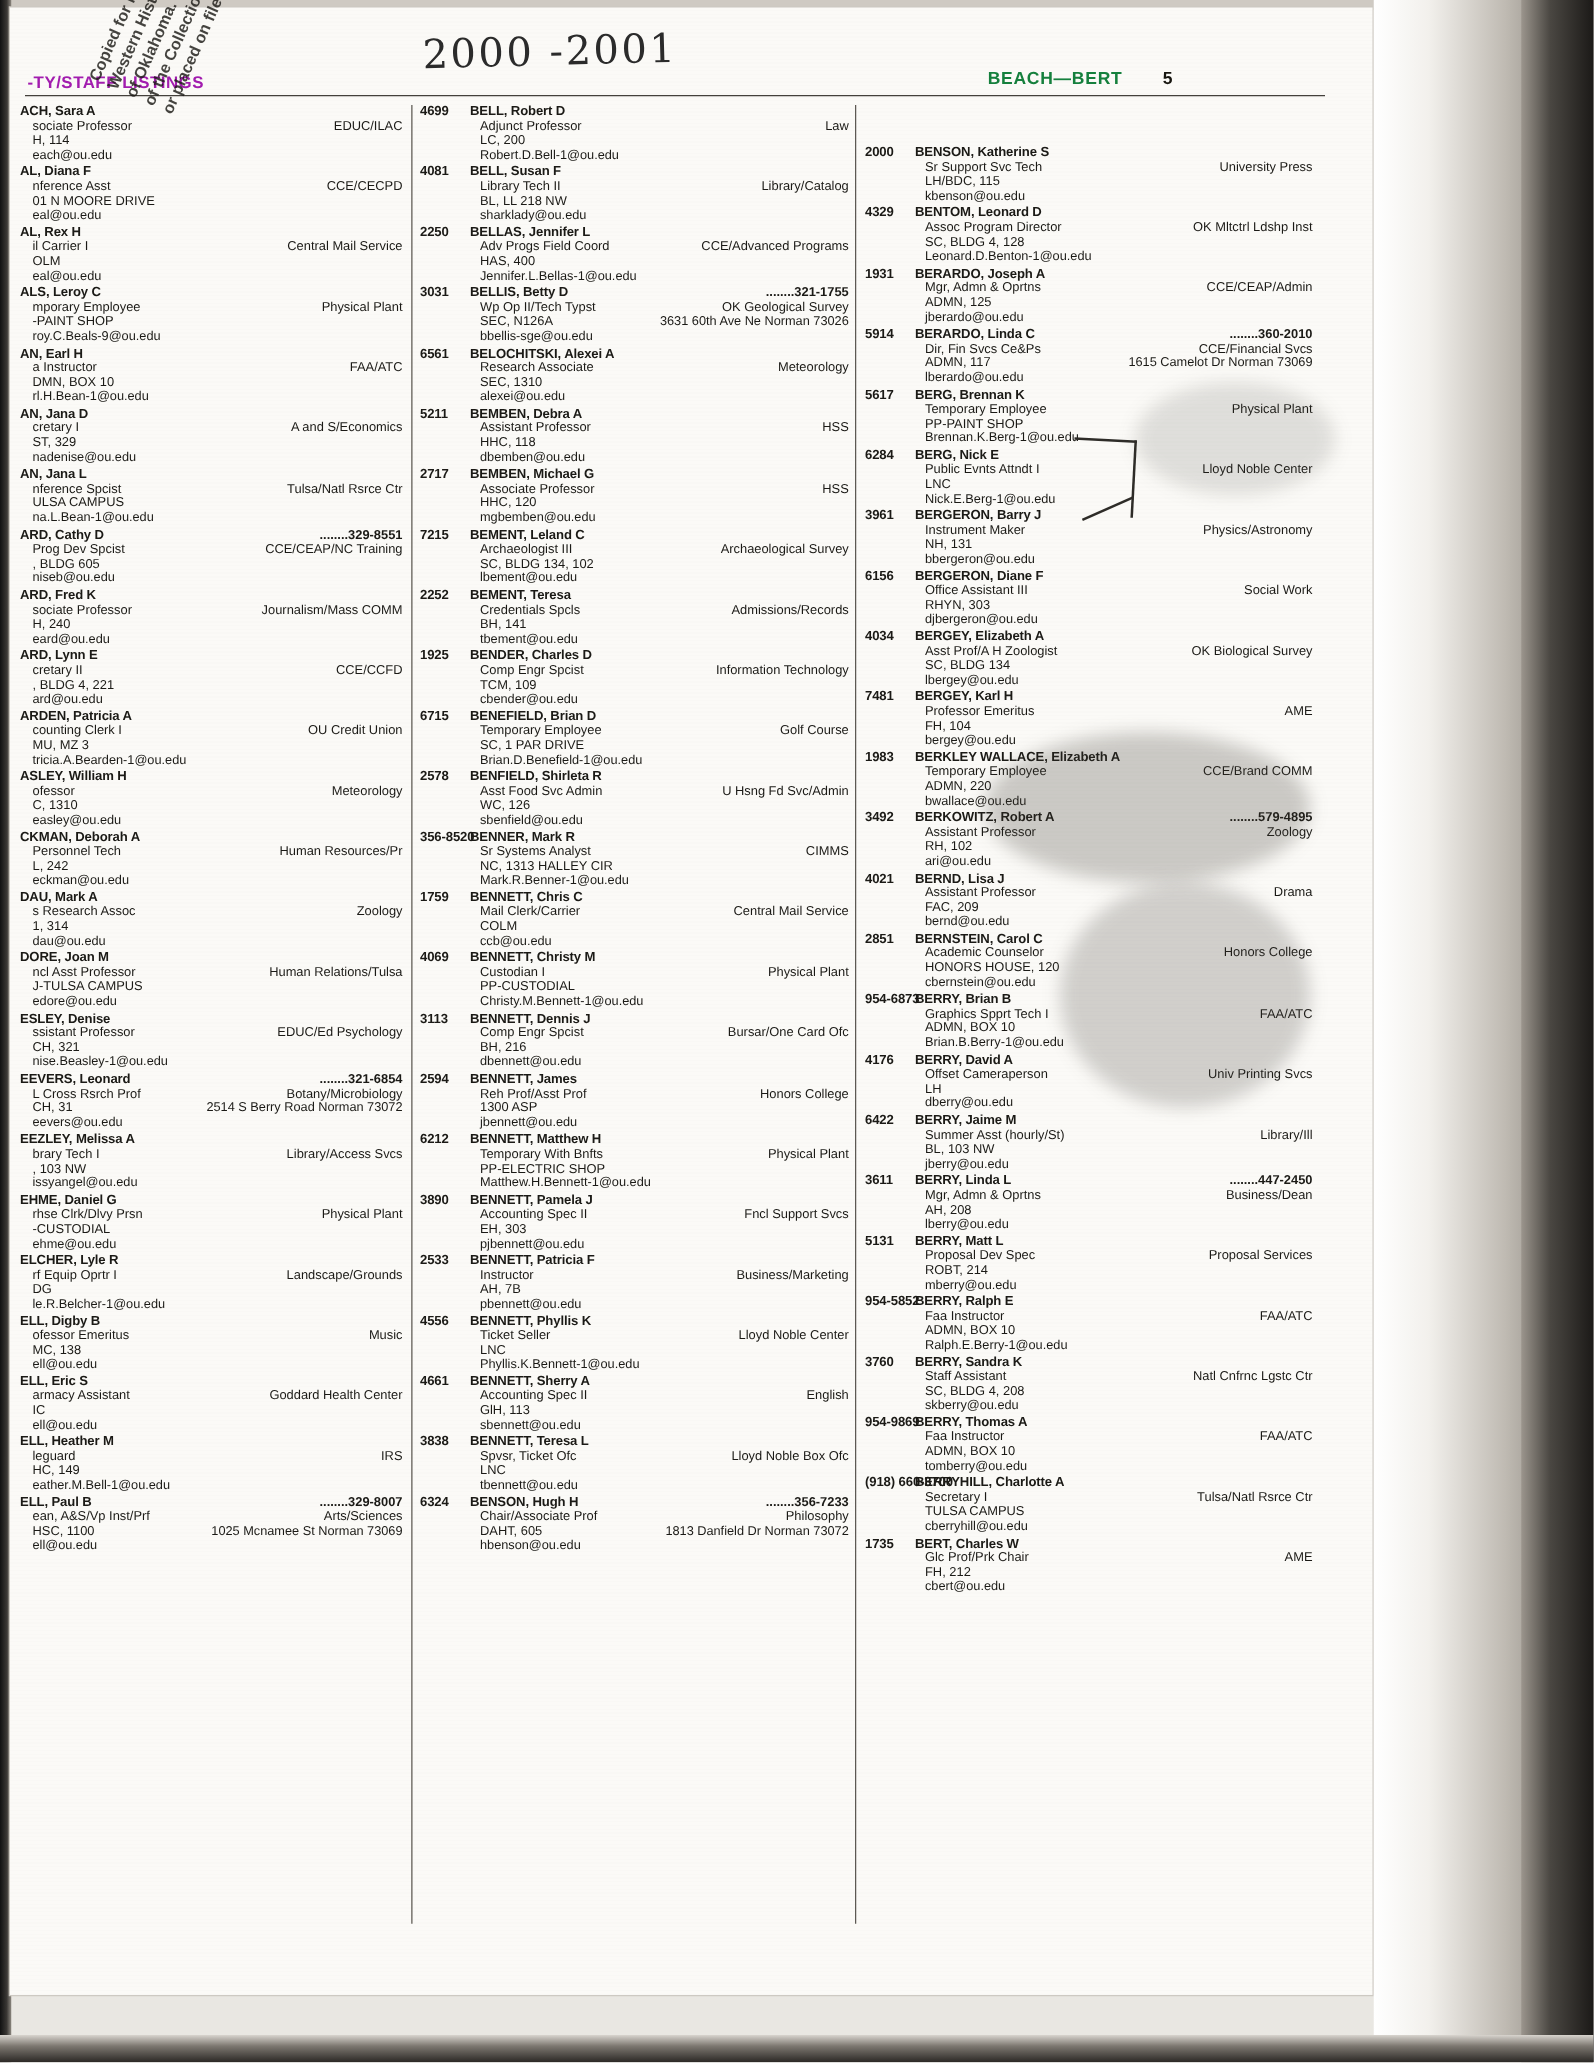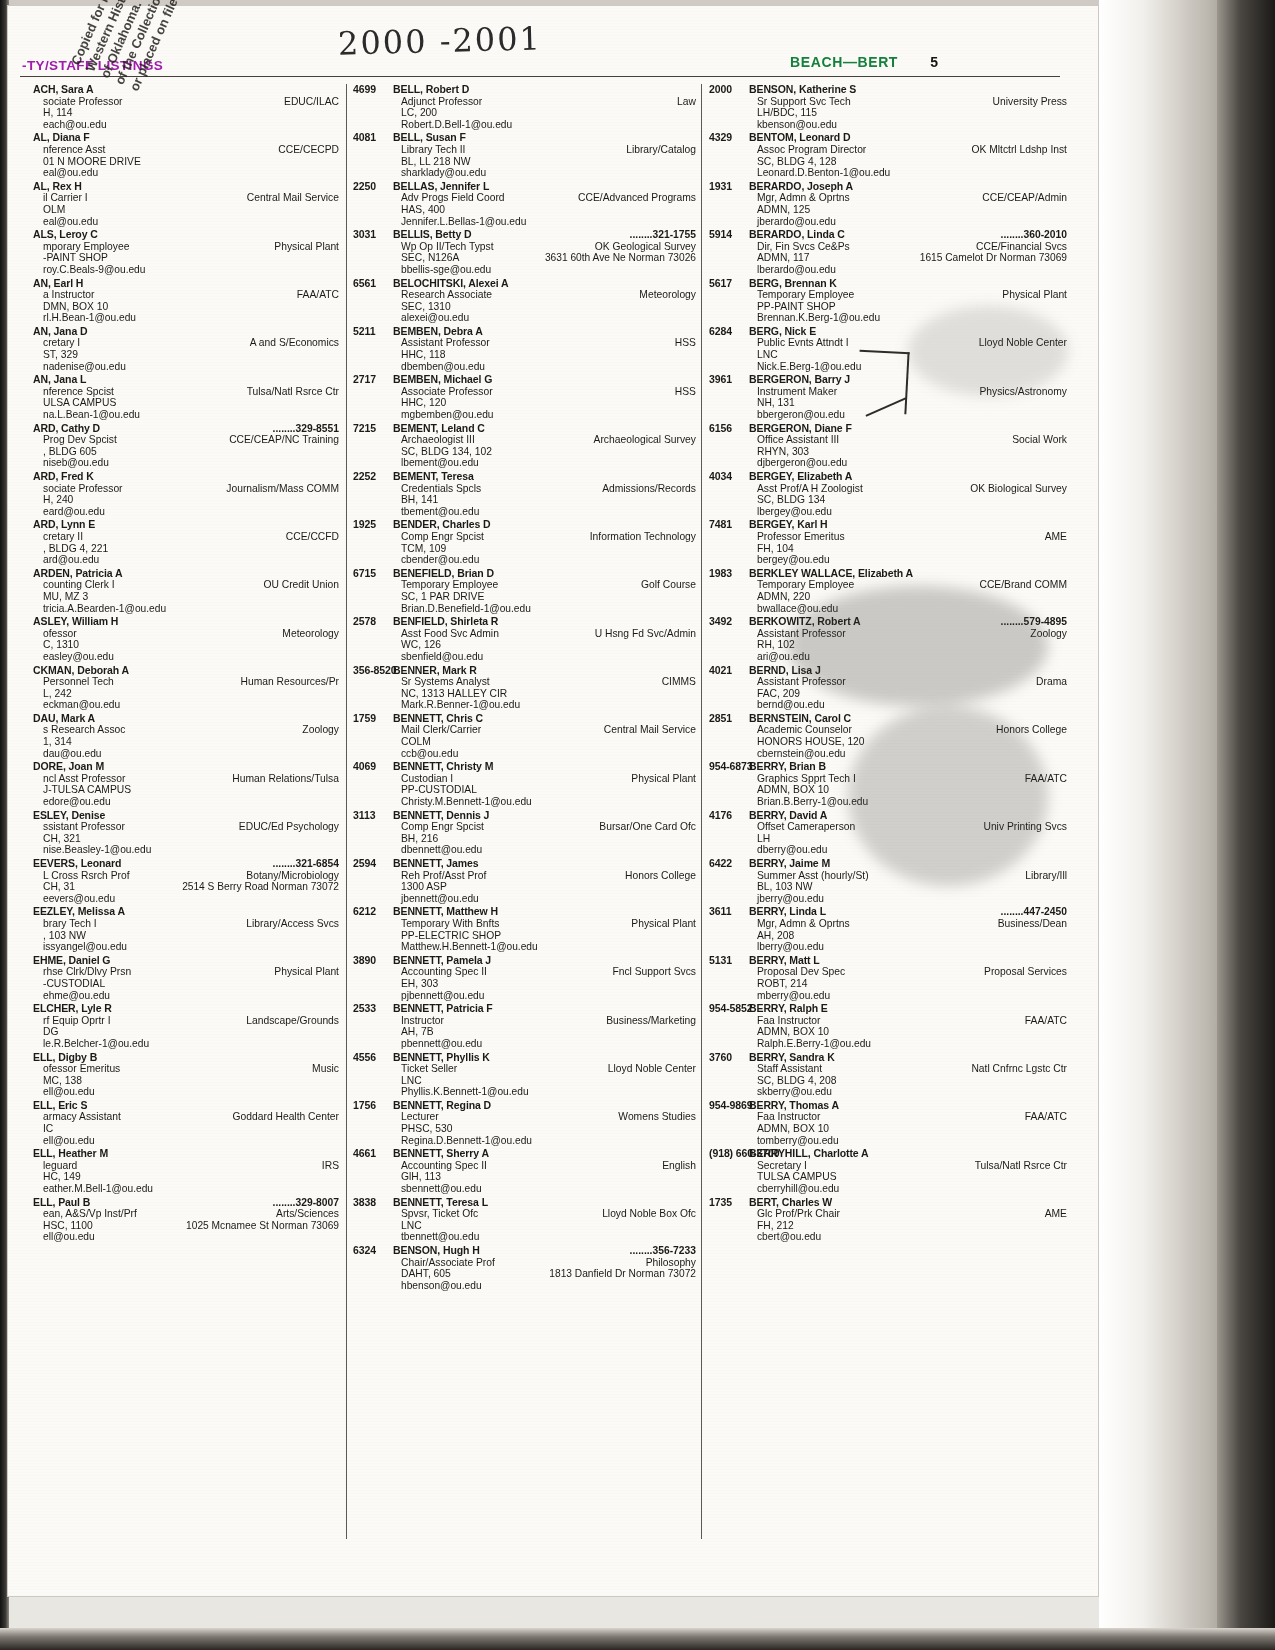--- a/index.html
+++ b/index.html
@@ -103,35 +103,35 @@
     left: 12px;
     top: 70px;
     width: 1040px;
     height: 1px;
     background: #44413c;
   }
 
   
   .cols {
     position: absolute;
-    left: 21px;
+    left: 4px;
     top: 78px;
     width: 1060px;
     height: 1470px;
   }
   .col {
     position: absolute;
     top: 0;
     width: 330px;
     height: 1470px;
     overflow: hidden;
   }
   #col1 { left: 4px; width: 308px; }
   #col2 { left: 324px; width: 345px; }
-  #col3 { left: 680px; width: 360px; }
+  #col3 { left: 680px; width: 360px; margin-top: 33px; }
 
   .col-divider {
     position: absolute;
     top: 0;
     width: 1px;
     height: 1455px;
     background: #5d5953;
   }
   #div1 { left: 317px; }
   #div2 { left: 672px; }
@@ -561,26 +561,20 @@
             <div class="e-row"><span class="ext">2533</span><span class="nm">BENNETT, Patricia F</span></div>
             <div class="e-row"><span class="sub">Instructor</span><span class="dept">Business/Marketing</span></div>
             <div class="e-row"><span class="sub">AH, 7B</span></div>
             <div class="e-row"><span class="sub email">pbennett@ou.edu</span></div>
           </div>
           <div class="entry">
             <div class="e-row"><span class="ext">4556</span><span class="nm">BENNETT, Phyllis K</span></div>
             <div class="e-row"><span class="sub">Ticket Seller</span><span class="dept">Lloyd Noble Center</span></div>
             <div class="e-row"><span class="sub">LNC</span></div>
             <div class="e-row"><span class="sub email">Phyllis.K.Bennett-1@ou.edu</span></div>
-          </div>
-          <div class="entry">
-            <div class="e-row"><span class="ext">1756</span><span class="nm">BENNETT, Regina D</span></div>
-            <div class="e-row"><span class="sub">Lecturer</span><span class="dept">Womens Studies</span></div>
-            <div class="e-row"><span class="sub">PHSC, 530</span></div>
-            <div class="e-row"><span class="sub email">Regina.D.Bennett-1@ou.edu</span></div>
           </div>
           <div class="entry">
             <div class="e-row"><span class="ext">4661</span><span class="nm">BENNETT, Sherry A</span></div>
             <div class="e-row"><span class="sub">Accounting Spec II</span><span class="dept">English</span></div>
             <div class="e-row"><span class="sub">GlH, 113</span></div>
             <div class="e-row"><span class="sub email">sbennett@ou.edu</span></div>
           </div>
           <div class="entry">
             <div class="e-row"><span class="ext">3838</span><span class="nm">BENNETT, Teresa L</span></div>
             <div class="e-row"><span class="sub">Spvsr, Ticket Ofc</span><span class="dept">Lloyd Noble Box Ofc</span></div>

